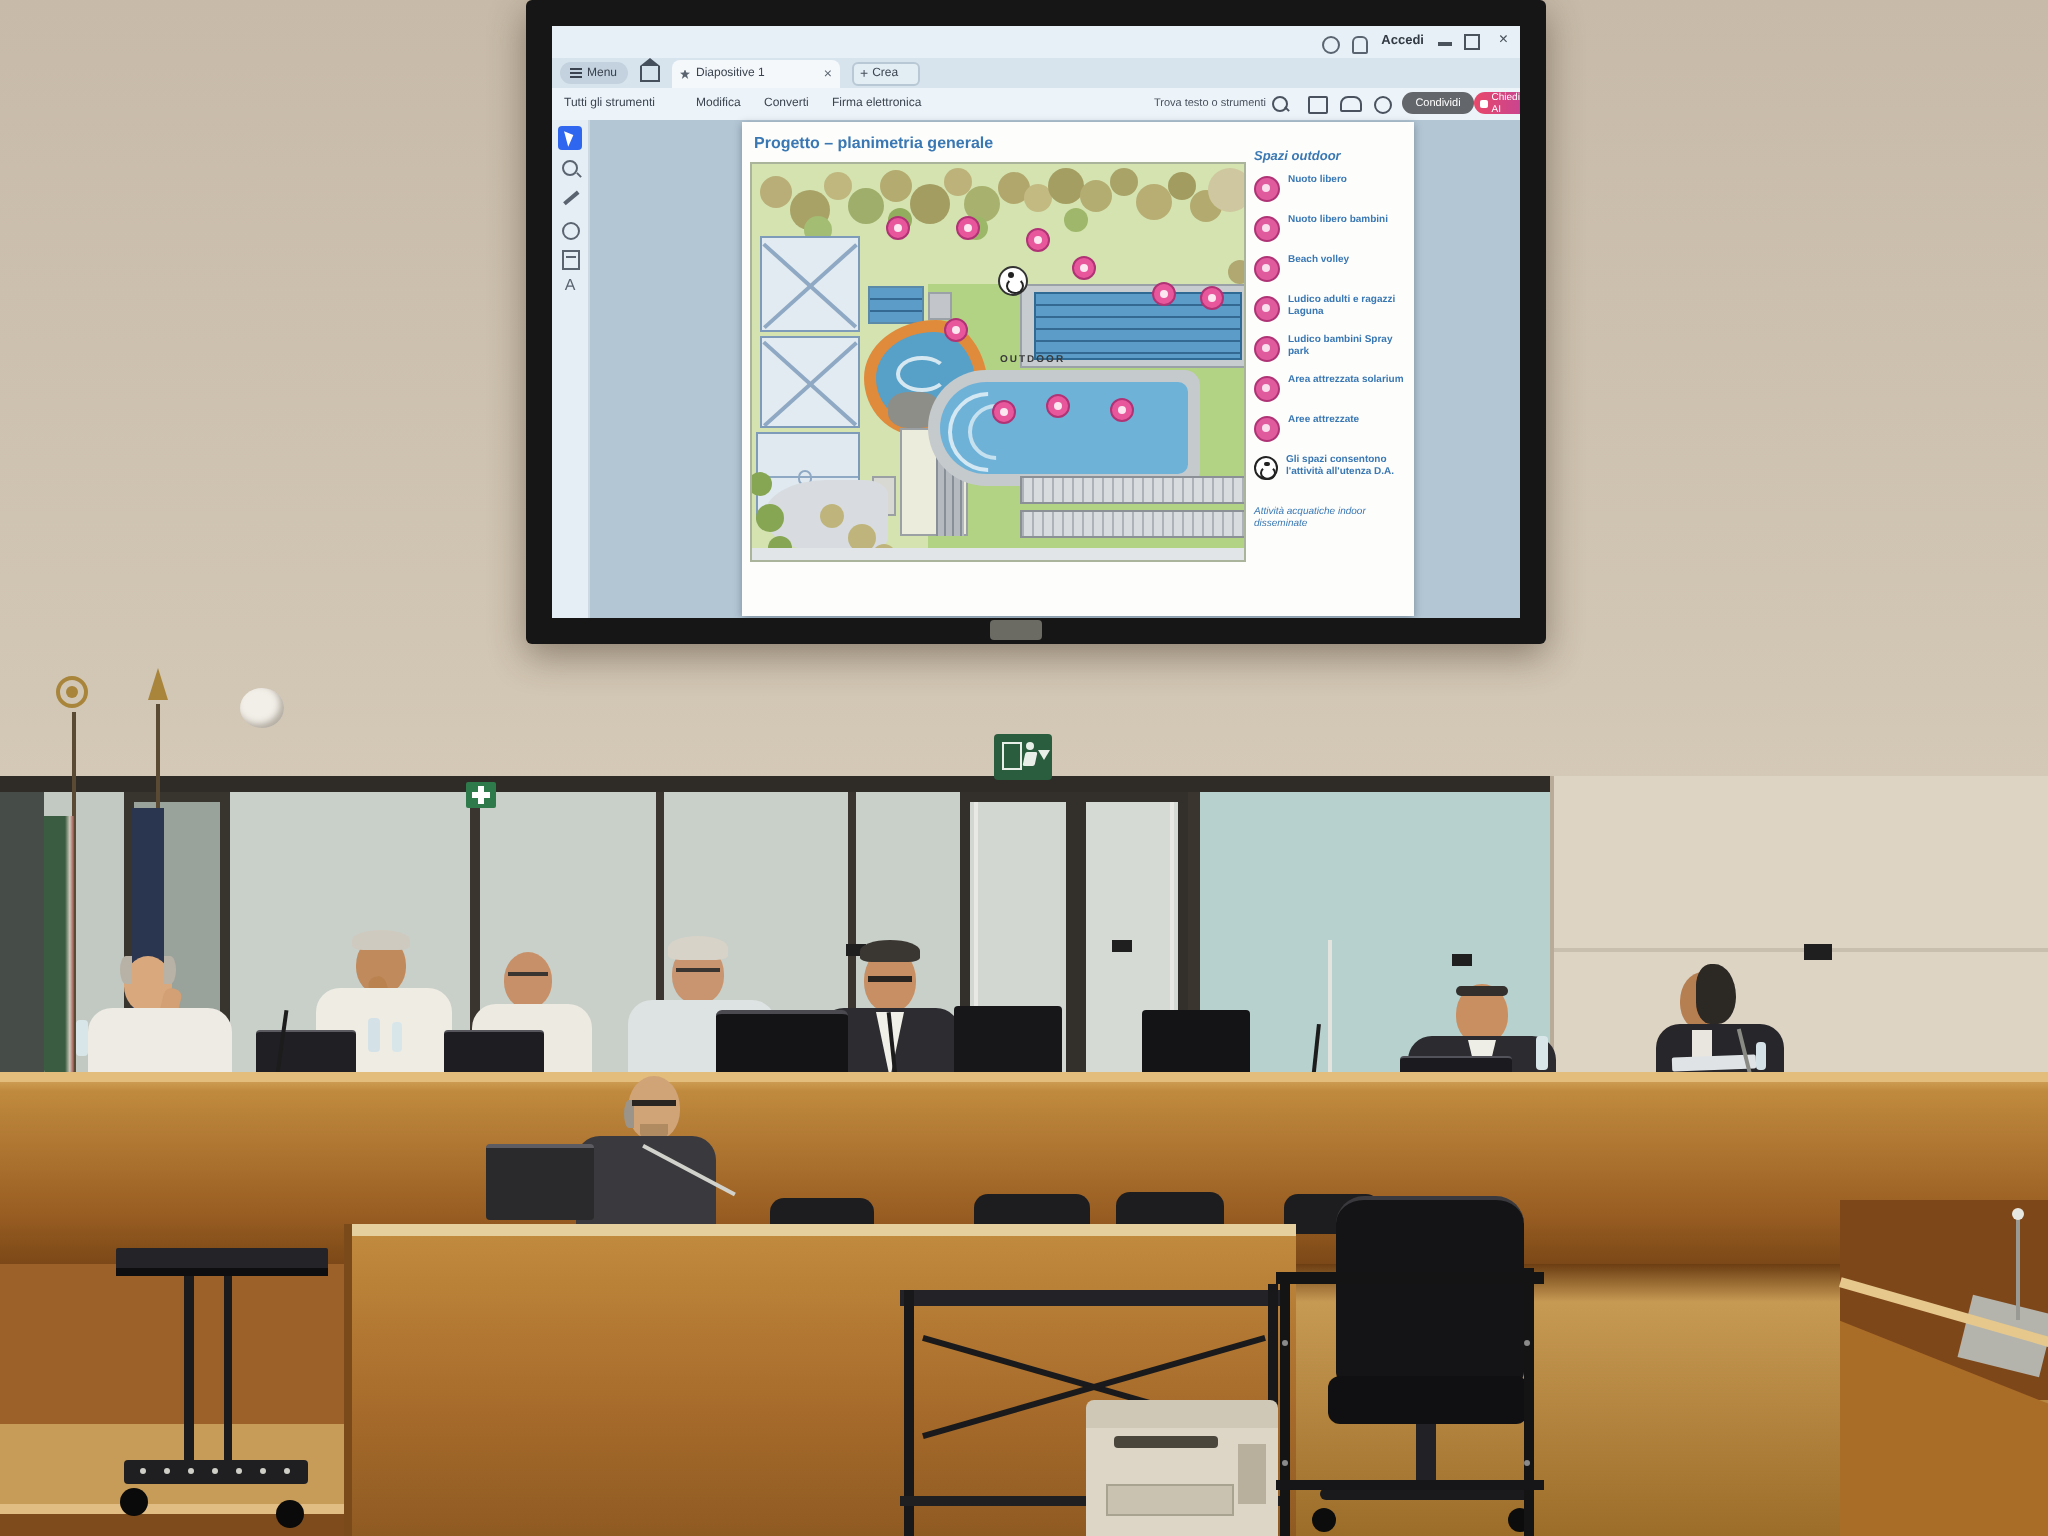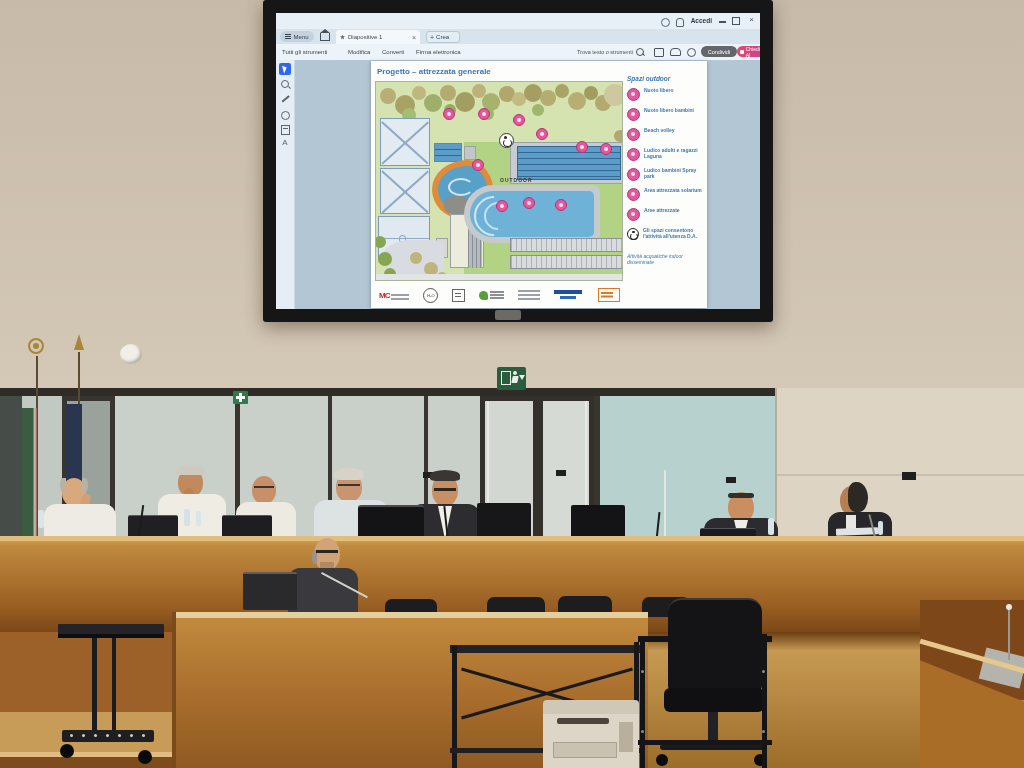--- a/index.html
+++ b/index.html
@@ -125,21 +125,21 @@
           <div style="position:absolute;left:2px;top:2px;width:7px;height:8px;border:1px solid #5a6470;"></div>
           <div style="position:absolute;left:4px;top:5px;width:5px;height:1px;background:#5a6470;"></div>
         </div>
         <div class="railicon" style="color:#5a6470;font-size:8px;text-align:center;">A</div>
       </div>
 
       <div class="abs" style="left:19px;top:47px;width:465px;height:249px;background:#b3c6d4;">
 
         <div class="abs" style="left:76px;top:1px;width:336px;height:247px;background:#fdfdfb;box-shadow:0 1px 4px rgba(30,50,70,.4);">
 
-          <div class="abs" style="left:6px;top:6px;font-size:8px;font-weight:bold;color:#3a78b4;">Progetto – attrezzata generale</div>
+          <div class="abs" style="left:6px;top:6px;font-size:8px;font-weight:bold;color:#3a78b4;">Progetto – planimetria generale</div>
 
           <div class="abs" style="left:4px;top:20px;width:248px;height:200px;background:#d4e3b0;
                       border:1px solid #aab49a;box-sizing:border-box;overflow:hidden;">
 
             <div class="abs" style="left:88px;top:60px;width:160px;height:138px;background:#b2d284;"></div>
 
             <span class="tree" style="left:4px;top:6px;width:16px;height:16px;background:#b9ae77;"></span>
             <span class="tree" style="left:19px;top:13px;width:20px;height:20px;background:#a8a266;"></span>
             <span class="tree" style="left:36px;top:4px;width:14px;height:14px;background:#c0b77f;"></span>
             <span class="tree" style="left:48px;top:12px;width:18px;height:18px;background:#9fae6a;"></span>
@@ -274,45 +274,20 @@
               <span style="width:12px;height:12px;border:1.2px solid #222;border-radius:50%;box-sizing:border-box;position:relative;flex:0 0 auto;background:#fff;">
                 <span style="position:absolute;left:4px;top:1.5px;width:2.5px;height:2.5px;background:#222;border-radius:50%;"></span>
                 <span style="position:absolute;left:2px;top:4px;width:6px;height:5px;border:1.2px solid #222;
                              border-top-color:transparent;border-radius:50%;"></span>
               </span>
               <span class="legend-txt">Gli spazi consentono l'attività all'utenza D.A.</span>
             </div>
             <div style="margin-top:14px;font-size:5px;line-height:5.5px;font-style:italic;color:#3a78b4;width:62px;">Attività acquatiche indoor disseminate</div>
           </div>
 
-          <div class="abs" style="left:8px;top:224px;width:322px;height:20px;display:flex;align-items:center;gap:14px;">
-            <div style="display:flex;align-items:center;gap:2px;">
-              <span style="font-size:8px;font-weight:bold;color:#c0272d;letter-spacing:-1px;">MC</span>
-              <span style="display:inline-block;width:18px;height:2px;background:#9aa0a6;box-shadow:0 4px 0 #9aa0a6;"></span>
-            </div>
-            <div style="width:13px;height:13px;border:1px solid #555;border-radius:50%;font-size:4px;color:#444;
-                        display:flex;align-items:center;justify-content:center;">
-              <span>H₂O</span>
-            </div>
-            <div style="width:11px;height:11px;border:1px solid #666;position:relative;">
-              <span style="position:absolute;left:2px;top:3px;width:6px;height:1px;background:#666;box-shadow:0 3px 0 #666;"></span>
-            </div>
-            <div style="display:flex;align-items:center;gap:2px;">
-              <span style="width:9px;height:9px;background:#5a9e3a;border-radius:50% 50% 20% 50%;"></span>
-              <span style="display:inline-block;width:14px;height:2px;background:#8a9096;box-shadow:0 3px 0 #8a9096,0 -3px 0 #8a9096;"></span>
-            </div>
-            <div style="width:22px;height:2px;background:#9aa0a6;box-shadow:0 4px 0 #9aa0a6,0 -4px 0 #9aa0a6;"></div>
-            <div style="position:relative;width:30px;height:12px;">
-              <span style="position:absolute;left:0;top:1px;width:28px;height:4px;background:#1f4e9c;"></span>
-              <span style="position:absolute;left:6px;top:7px;width:16px;height:3px;background:#2a6abc;"></span>
-            </div>
-            <div style="width:20px;height:12px;border:1px solid #e07820;position:relative;">
-              <span style="position:absolute;left:2px;top:3px;width:12px;height:1.5px;background:#e07820;box-shadow:0 3.5px 0 #e07820;"></span>
-            </div>
-          </div>
         </div>
       </div>
     </div>
   </div>
 
   <div class="abs" style="left:0;top:388px;width:775px;height:9px;background:#2f2c27;z-index:3;"></div>
 
   <div class="abs" style="left:0;top:396px;width:22px;height:150px;background:#464c48;z-index:3;"></div>
   <div class="abs" style="left:22px;top:396px;width:40px;height:150px;background:#c2c9c2;z-index:3;"></div>
   <div class="abs" style="left:62px;top:396px;width:53px;height:150px;background:#9aa29c;border:5px solid #38342e;box-sizing:border-box;z-index:3;"></div>

